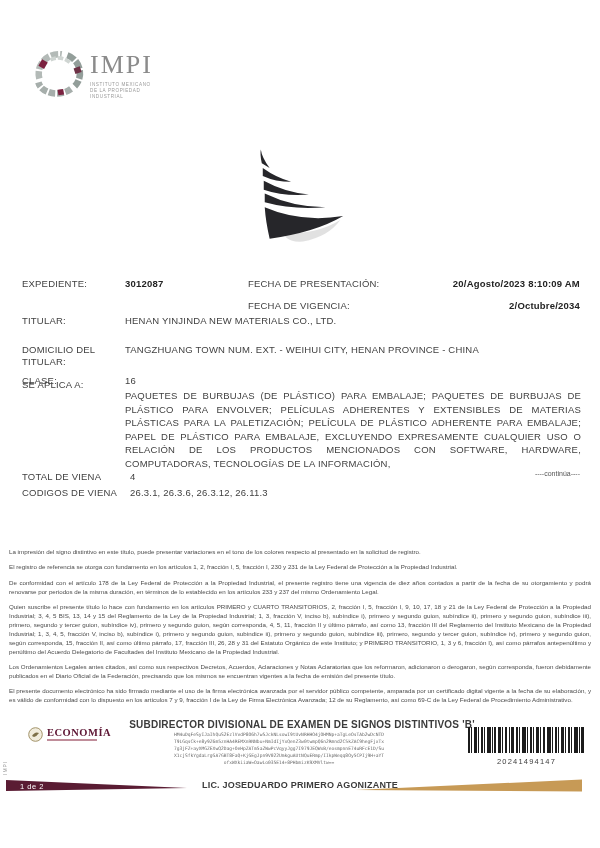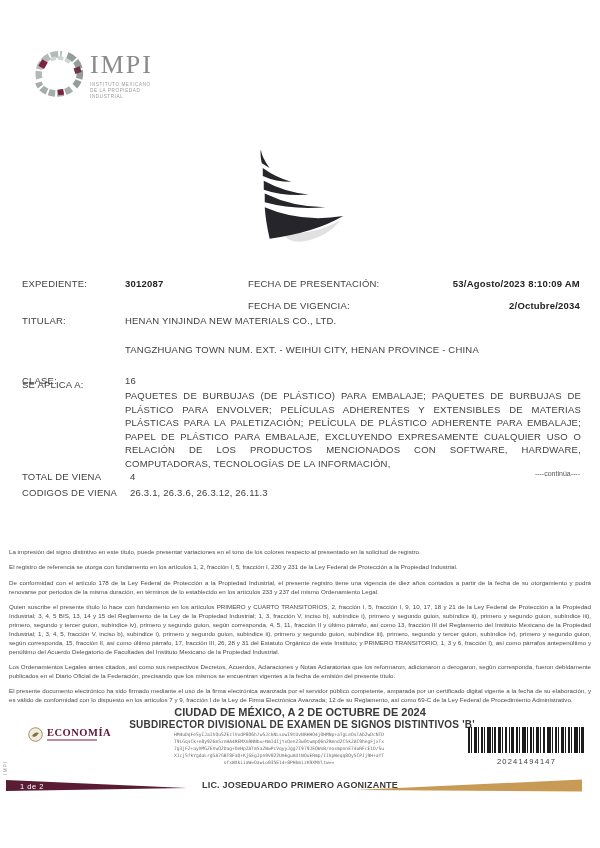--- a/index.html
+++ b/index.html
@@ -73,28 +73,29 @@
       <path d="M11 19 Q25 29 40 33 Q24 33 11 27 Z" fill="#26262a"></path>
       <path d="M12 32 Q34 44 58 46 Q32 48 12 41 Z" fill="#26262a"></path>
       <path d="M13 45 Q42 59 75 59 Q42 62 13 54 Z" fill="#26262a"></path>
       <path d="M13 59 Q50 75 93 68 Q64 85 18 91 Q14 74 13 59 Z" fill="#26262a"></path>
     </svg>
   </div>
 
   <div class="abs lbl" style="left:22px;top:278px;">EXPEDIENTE:</div>
   <div class="abs val b" style="left:125px;top:278px;">3012087</div>
   <div class="abs lbl" style="left:248px;top:278px;">FECHA DE PRESENTACIÓN:</div>
-  <div class="abs val b right" style="right:20px;top:278px;width:200px;">53/Agosto/2023 8:10:09 AM</div>
+  <div class="abs val b right" style="right:20px;top:278px;width:200px;">20/Agosto/2023 8:10:09 AM</div>
 
   <div class="abs lbl" style="left:248px;top:300px;">FECHA DE VIGENCIA:</div>
   <div class="abs val b right" style="right:20px;top:300px;width:200px;">2/Octubre/2034</div>
 
   <div class="abs lbl" style="left:22px;top:315px;">TITULAR:</div>
   <div class="abs val" style="left:125px;top:315px;">HENAN YINJINDA NEW MATERIALS CO., LTD.</div>
 
+  <div class="abs lbl" style="left:22px;top:344px;width:90px;">DOMICILIO DEL TITULAR:</div>
   <div class="abs val" style="left:125px;top:344px;width:456px;">TANGZHUANG TOWN NUM. EXT. - WEIHUI CITY, HENAN PROVINCE - CHINA</div>
 
   <div class="abs lbl" style="left:22px;top:375px;">CLASE:</div>
   <div class="abs val" style="left:125px;top:375px;">16</div>
 
   <div class="abs lbl" style="left:22px;top:379px;">SE APLICA A:</div>
   <div class="abs val aplica justify" style="left:125px;top:389px;">PAQUETES DE BURBUJAS (DE PLÁSTICO) PARA EMBALAJE; PAQUETES DE BURBUJAS DE PLÁSTICO PARA ENVOLVER; PELÍCULAS ADHERENTES Y EXTENSIBLES DE MATERIAS PLÁSTICAS PARA LA PALETIZACIÓN; PELÍCULA DE PLÁSTICO ADHERENTE PARA EMBALAJE; PAPEL DE PLÁSTICO PARA EMBALAJE, EXCLUYENDO EXPRESAMENTE CUALQUIER USO O RELACIÓN DE LOS PRODUCTOS MENCIONADOS CON SOFTWARE, HARDWARE, COMPUTADORAS, TECNOLOGÍAS DE LA INFORMACIÓN,</div>
 
   <div class="abs continua right" style="right:20px;top:470px;width:120px;">----continúa----</div>
   <div class="abs lbl" style="left:22px;top:471px;">TOTAL DE VIENA</div>
@@ -104,21 +105,20 @@
 
   <div class="fine">
     <p>La impresión del signo distintivo en este título, puede presentar variaciones en el tono de los colores respecto al presentado en la solicitud de registro.</p>
     <p>El registro de referencia se otorga con fundamento en los artículos 1, 2, fracción I, 5, fracción I, 230 y 231 de la Ley Federal de Protección a la Propiedad Industrial.</p>
     <p>De conformidad con el artículo 178 de la Ley Federal de Protección a la Propiedad Industrial, el presente registro tiene una vigencia de diez años contados a partir de la fecha de su otorgamiento y podrá renovarse por periodos de la misma duración, en términos de lo establecido en los artículos 233 y 237 del mismo Ordenamiento Legal.</p>
     <p>Quien suscribe el presente título lo hace con fundamento en los artículos PRIMERO y CUARTO TRANSITORIOS, 2, fracción I, 5, fracción I, 9, 10, 17, 18 y 21 de la Ley Federal de Protección a la Propiedad Industrial; 3, 4, 5 BIS, 13, 14 y 15 del Reglamento de la Ley de la Propiedad Industrial; 1, 3, fracción V, inciso b), subíndice i), primero y segundo guion, subíndice ii), primero y segundo guion, subíndice iii), primero, segundo y tercer guion, subíndice iv), primero y segundo guion, según corresponda, 4, 5, 11, fracción II y último párrafo, así como 13, fracción III del Reglamento del Instituto Mexicano de la Propiedad Industrial; 1, 3, 4, 5, fracción V, inciso b), subíndice i), primero y segundo guion, subíndice ii), primero y segundo guion, subíndice iii), primero, segundo y tercer guion, subíndice iv), primero y segundo guion, según corresponda, 15, fracción II, así como último párrafo, 17, fracción III, 26, 28 y 31 del Estatuto Orgánico de este Instituto; y PRIMERO TRANSITORIO, 1, 3 y 6, fracción I), así como párrafos antepenúltimo y penúltimo del Acuerdo Delegatorio de Facultades del Instituto Mexicano de la Propiedad Industrial.</p>
     <p>Los Ordenamientos Legales antes citados, así como sus respectivos Decretos, Acuerdos, Aclaraciones y Notas Aclaratorias que los reformaron, adicionaron o derogaron, según corresponda, fueron debidamente publicados en el Diario Oficial de la Federación, precisando que los mismos se encuentran vigentes a la fecha de emisión del presente título.</p>
     <p>El presente documento electrónico ha sido firmado mediante el uso de la firma electrónica avanzada por el servidor público competente, amparada por un certificado digital vigente a la fecha de su elaboración, y es válido de conformidad con lo dispuesto en los artículos 7 y 9, fracción I de la Ley de Firma Electrónica Avanzada; 12 de su Reglamento, así como 69-C de la Ley Federal de Procedimiento Administrativo.</p>
   </div>
 
-  <div class="abs citydate" style="left:0;top:706px;">CIUDAD DE MÉXICO, A 2 DE OCTUBRE DE 2024</div>
   <div class="abs signer-title" style="left:2px;top:719px;">SUBDIRECTOR DIVISIONAL DE EXAMEN DE SIGNOS DISTINTIVOS 'B'</div>
 
   <div class="abs economia-box" style="left:28px;top:727px;">
     <svg width="15" height="15" viewBox="0 0 15 15">
       <circle cx="7.5" cy="7.5" r="6.8" fill="#f1ecdd" stroke="#a3946a" stroke-width="1"></circle>
       <path d="M4 9 Q7 4 11 6 Q9 9 6 10 Z" fill="#7e7049"></path>
     </svg>
     <div>
       <div class="economia-text">ECONOMÍA</div>
       <div class="economia-line"></div>

